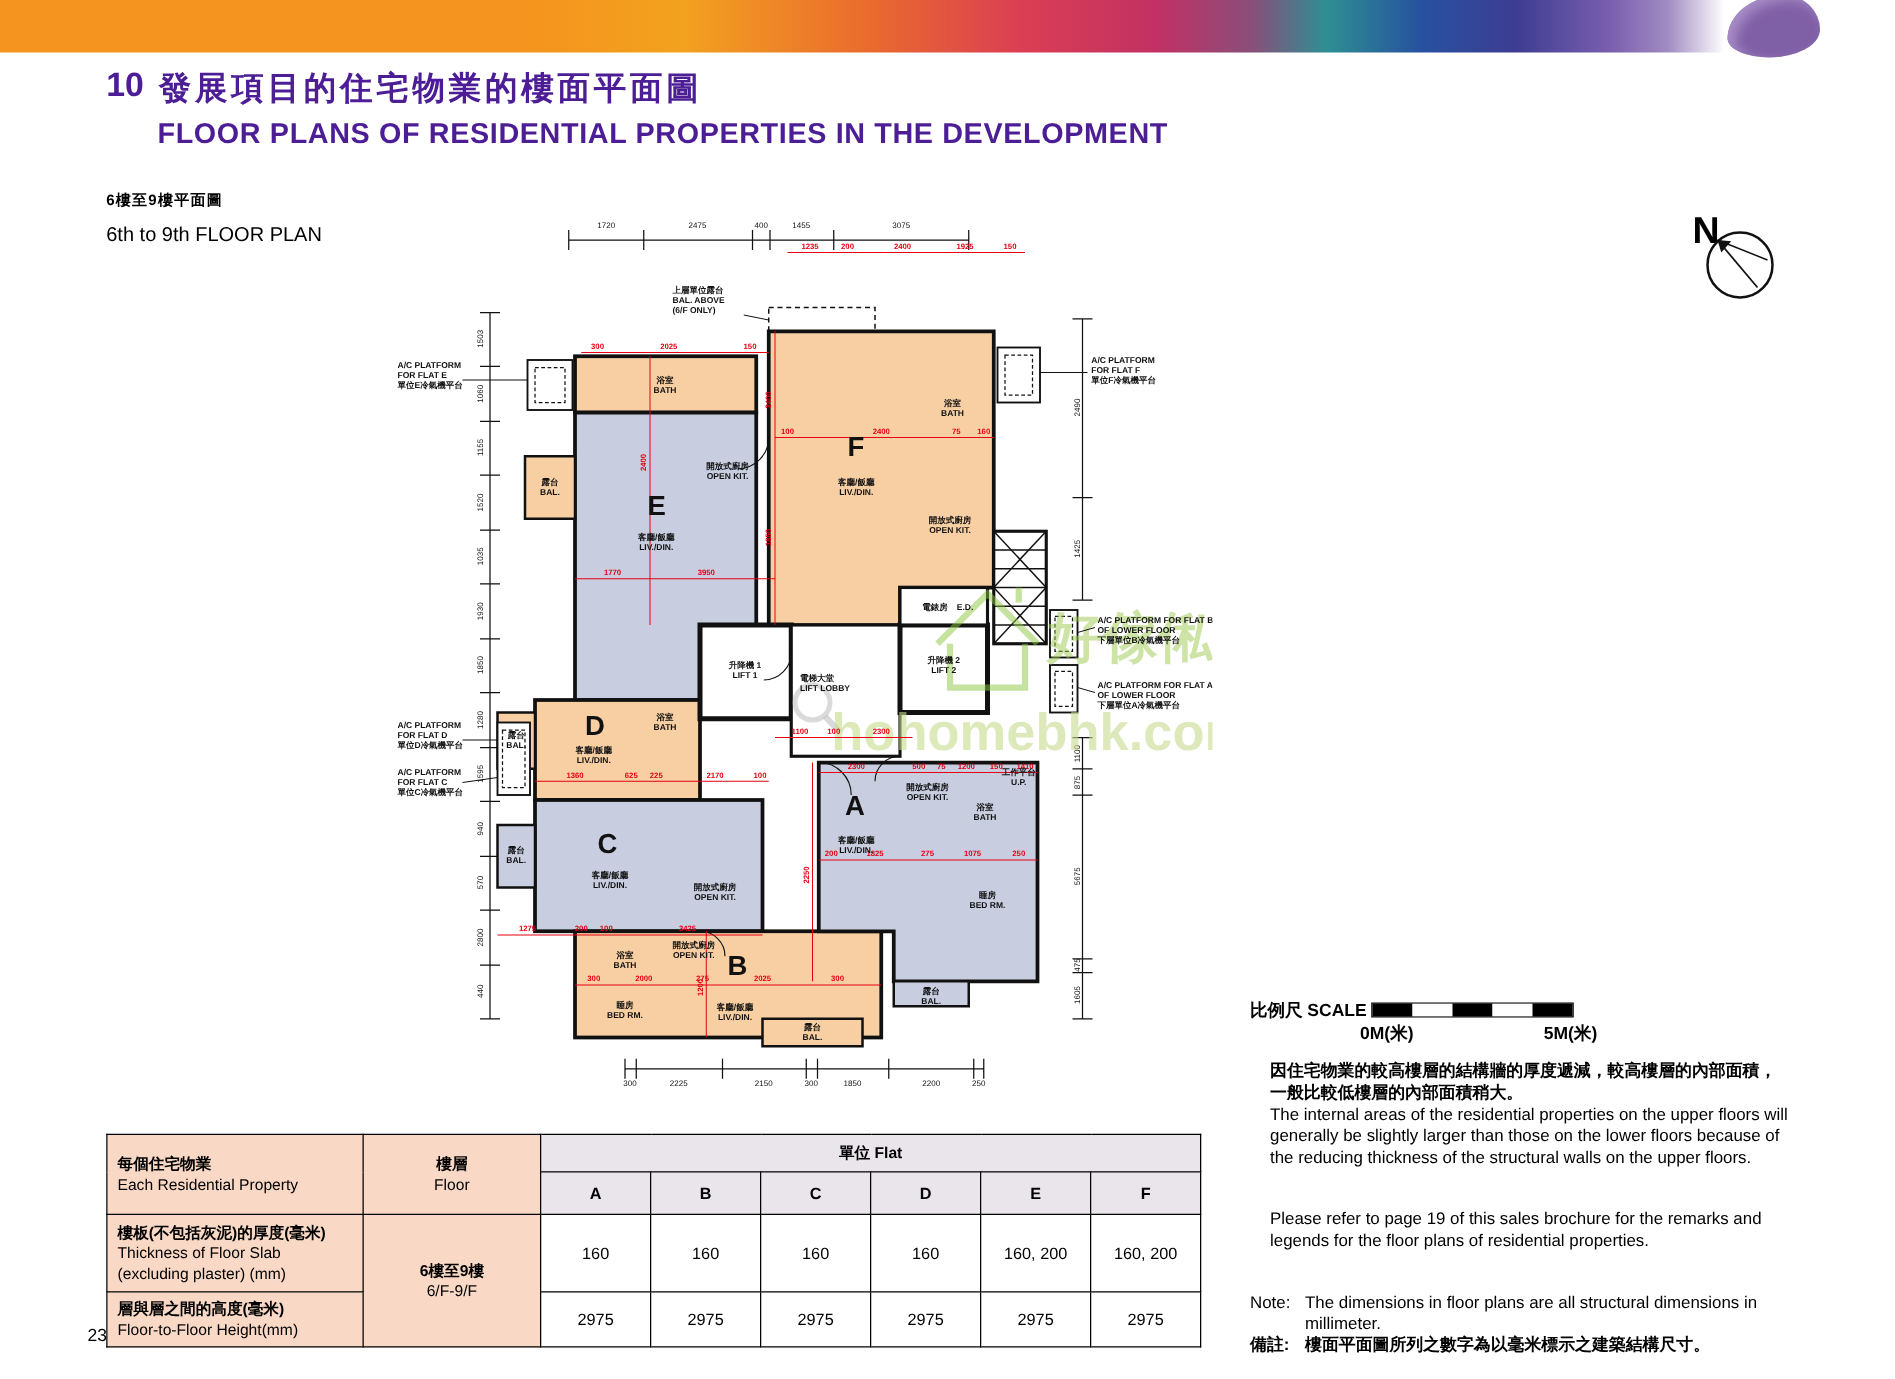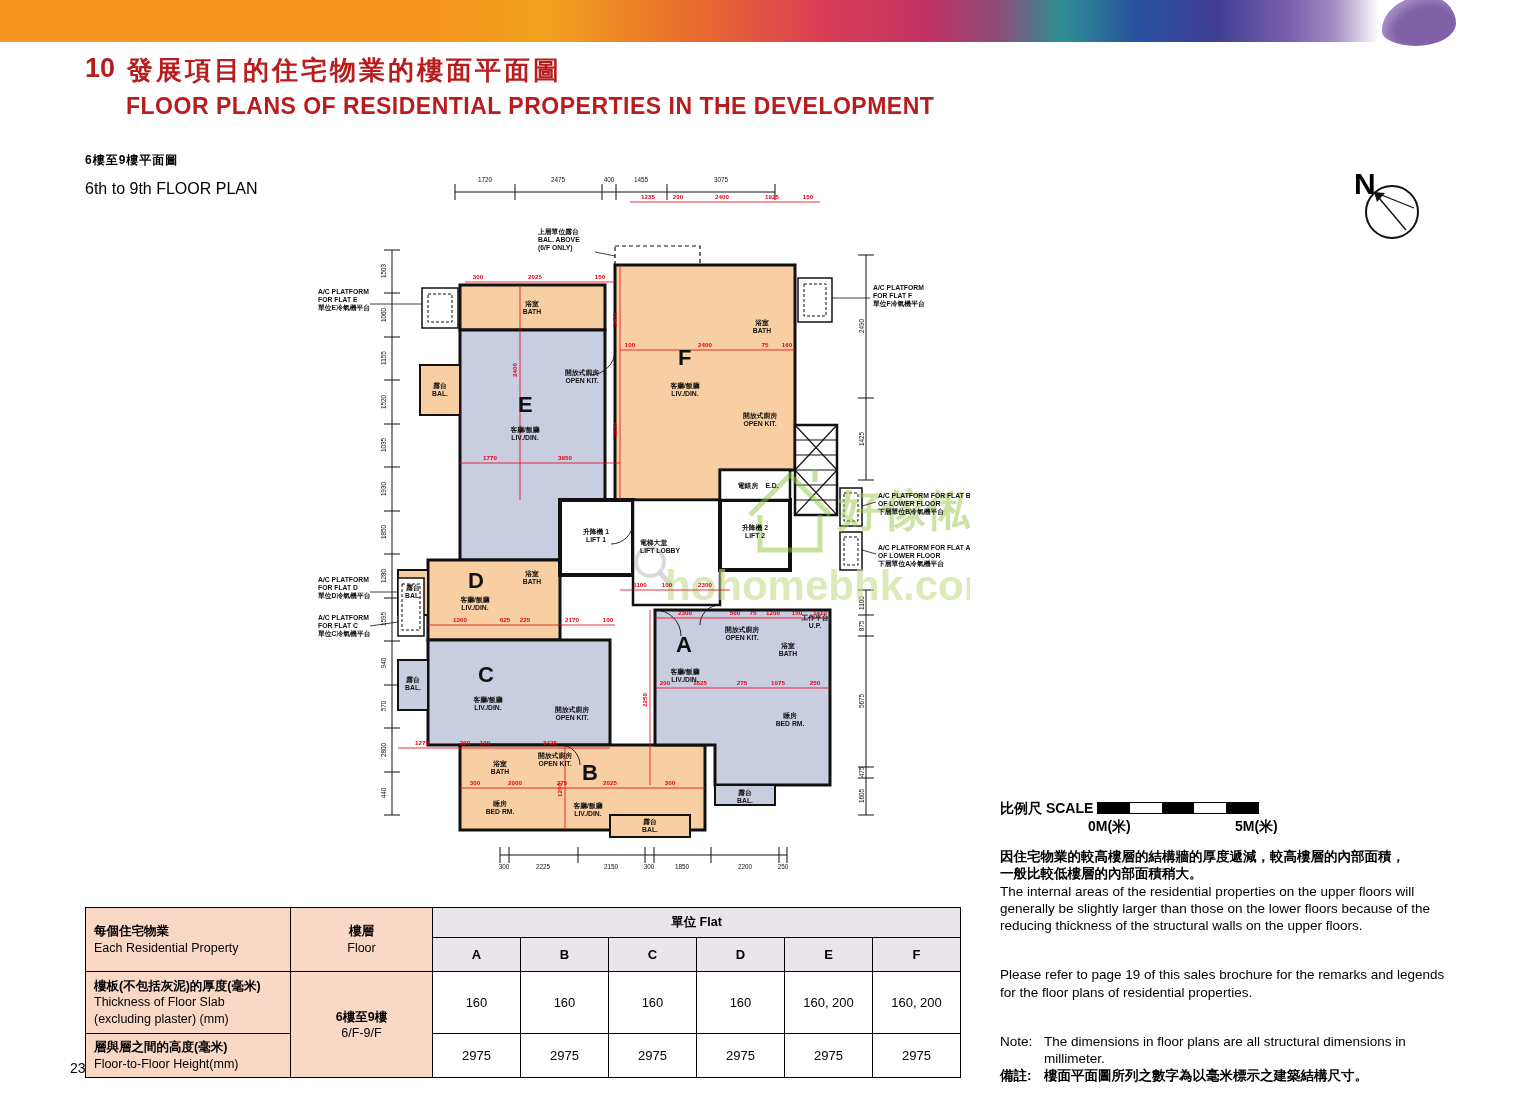--- a/index.html
+++ b/index.html
@@ -11,21 +11,21 @@
     background:linear-gradient(90deg,#F5941E 0%,#F5941E 28%,#F2A21F 36%,#E96A2E 46%,
       #DA3E54 54%,#C23163 61%,#8A4E79 66%,#2E8F93 70%,#27519F 75%,#3D3D92 80%,
       #7A5FAE 85%,#A08BC2 88%,#ffffff 91%,#ffffff 100%);}
   .banner-blob{left:1382px;top:-4px;width:74px;height:50px;background:#7f5fa5;
     border-radius:60% 40% 55% 45%/70% 55% 45% 30%;
     box-shadow:inset 6px 4px 10px #a98fc9;}
   
   .h-num{left:85px;top:53px;font-size:27px;font-weight:bold;}
   .h-zh{left:127px;top:53px;font-size:26px;font-weight:bold;letter-spacing:3px;}
   .h-en{left:126px;top:93px;font-size:23px;font-weight:bold;letter-spacing:0.5px;}
-  .orange{color:#b91c1c;}
+  .orange{color:#4c1d95;}
   .sub-zh{left:85px;top:152px;font-size:12px;font-weight:bold;letter-spacing:1px;}
   .sub-en{left:85px;top:180px;font-size:16px;}
   
   .compass{left:1348px;top:164px;width:80px;height:84px;}
   
   .plan{left:310px;top:170px;width:660px;height:700px;}
   svg text{font-family:"Liberation Sans","DejaVu Sans",sans-serif;}
   .flatL{font-size:22px;font-weight:bold;fill:#111;}
   .room{font-size:6.8px;font-weight:bold;fill:#111;text-anchor:middle;}
   .roomL{font-size:6.8px;font-weight:bold;fill:#111;}
@@ -36,21 +36,21 @@
   .wm-url{font-size:42px;font-weight:bold;fill:#C6DB8C;opacity:.6;}
   
   .scale-label{left:1000px;top:800px;font-size:14px;font-weight:bold;}
   .scale-bar{left:1097px;top:802px;width:160px;height:10px;border:1.5px solid #000;display:flex;}
   .scale-bar div{flex:1;}
   .sb-b{background:#000;} .sb-w{background:#fff;}
   .scale-0{left:1088px;top:818px;font-size:14px;font-weight:bold;}
   .scale-5{left:1235px;top:818px;font-size:14px;font-weight:bold;}
   .notes{left:1000px;top:848px;width:445px;font-size:13.5px;line-height:1.28;}
   .notes .zh{font-weight:bold;}
-  .notes p{margin:0 0 0 0;}
+  .notes p{margin:0 0 0 16px;}
   .notes .gap{height:16px;}
   .note-row{display:flex;}
   .note-row .lbl{flex:0 0 44px;}
   
   .tbl{left:85px;top:907px;}
   table{border-collapse:collapse;table-layout:fixed;}
   td,th{border:1.7px solid #000;padding:0;font-size:12.5px;vertical-align:middle;}
   .c-pink{background:#F9D9C5;}
   .c-lav{background:#EAE4EB;}
   .cell-head{padding:4px 8px;text-align:left;font-weight:bold;line-height:1.3;}

